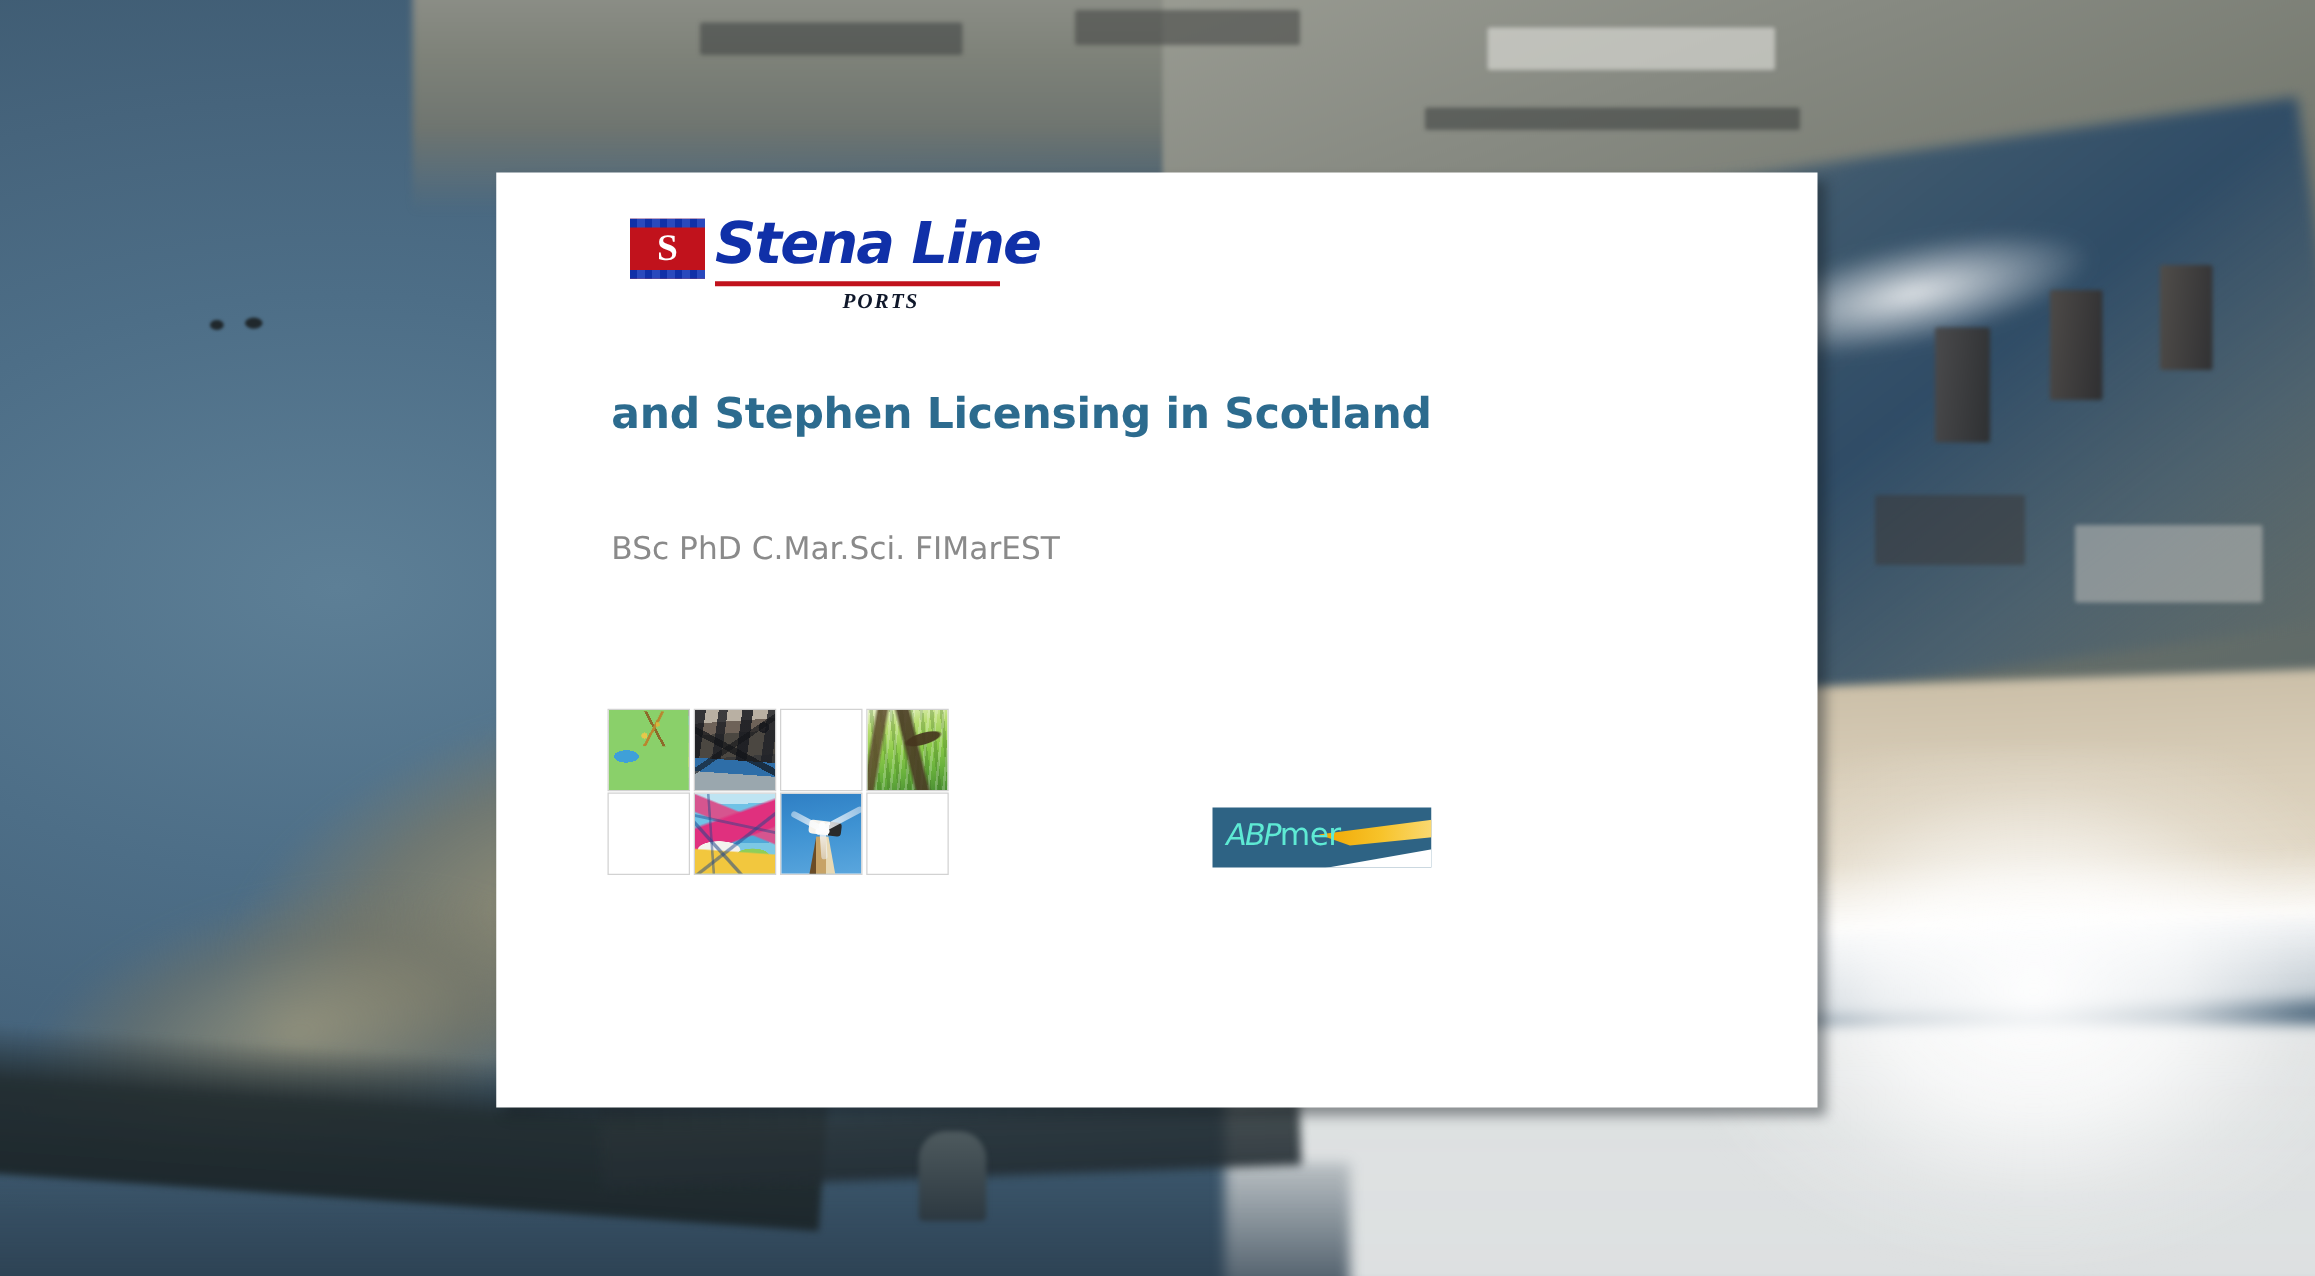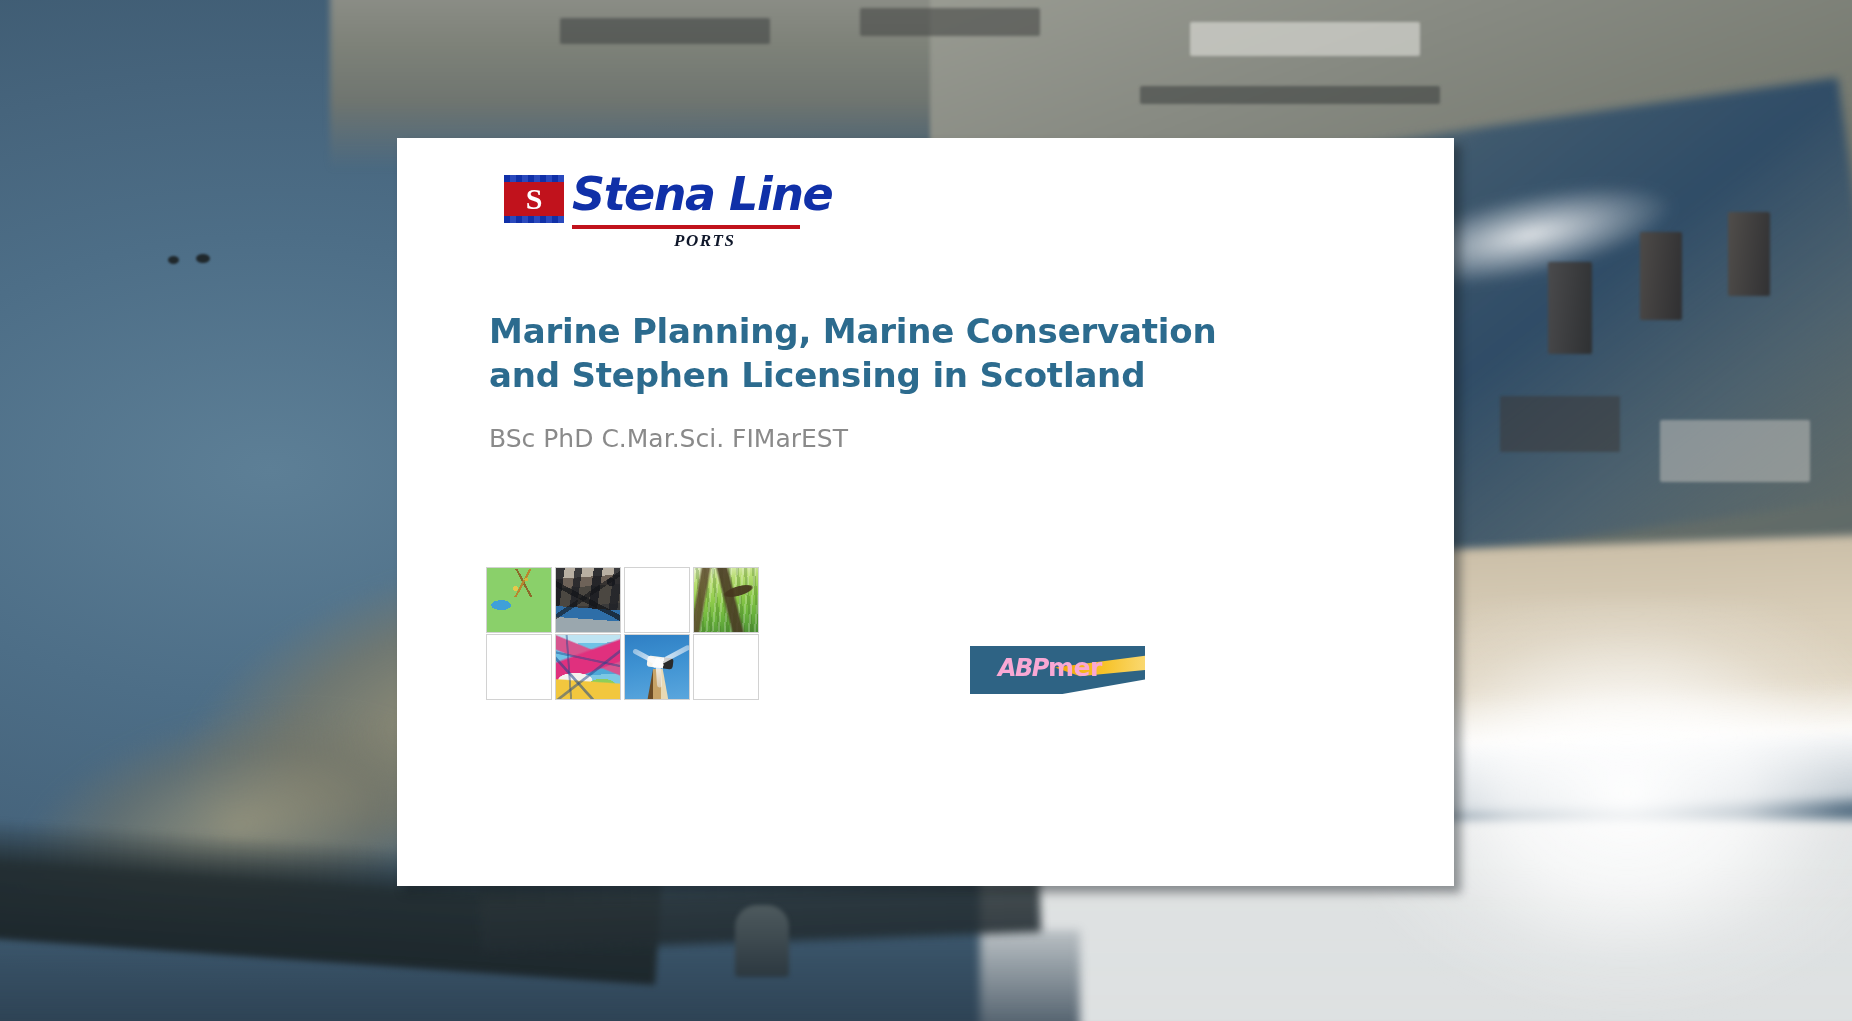--- a/index.html
+++ b/index.html
@@ -321,23 +321,23 @@
   
   #abpmer {
     position:absolute; left:573px; top:508px;
     width:175px; height:48px;
     background:#2e6384;
     overflow:hidden;
   }
   .abp-text {
     position:absolute; left:11px; top:9px;
     font-family:"DejaVu Sans", sans-serif;
-    font-weight:700; font-size:25px;
-    color:#f9a8d4; letter-spacing:-.5px;
-    white-space:nowrap; line-height:1;margin-left:17px;
+    font-weight:400; font-size:25px;
+    color:#5eead4; letter-spacing:-.5px;
+    white-space:nowrap; line-height:1;
   }
   .abp-text .abp { font-style:italic; letter-spacing:-1.5px; font-size:24px; }
   .abp-swoosh {
     position:absolute; right:-14px; top:8px;
     width:104px; height:26px;
     background:linear-gradient(92deg,#f0a500 0%, #f7c32a 48%, #fbe08a 100%);
     clip-path:polygon(0 52%, 100% 0, 100% 56%, 24% 86%);
   }
   .abp-swoosh2 {
     position:absolute; right:-10px; bottom:-2px;
@@ -391,21 +391,20 @@
       <div class="flag-wave-top"></div>
       <div class="flag-wave-bot"></div>
       <div class="flag-s">S</div>
     </div>
     <div class="wordmark">Stena Line</div>
     <div class="wordmark-rule"></div>
     <div class="ports">PORTS</div>
   </div>
 
   <h1 id="title">
-    <span class="ln">Marine Planning, Marine Conservation</span>
     <span class="ln">and Stephen Licensing in Scotland</span>
   </h1>
 
   <div id="author">
     <span class="ln">BSc PhD C.Mar.Sci. FIMarEST</span>
   </div>
 
   <div id="thumbs">
     <div class="thumb">
       <div class="art art-contour"></div>

